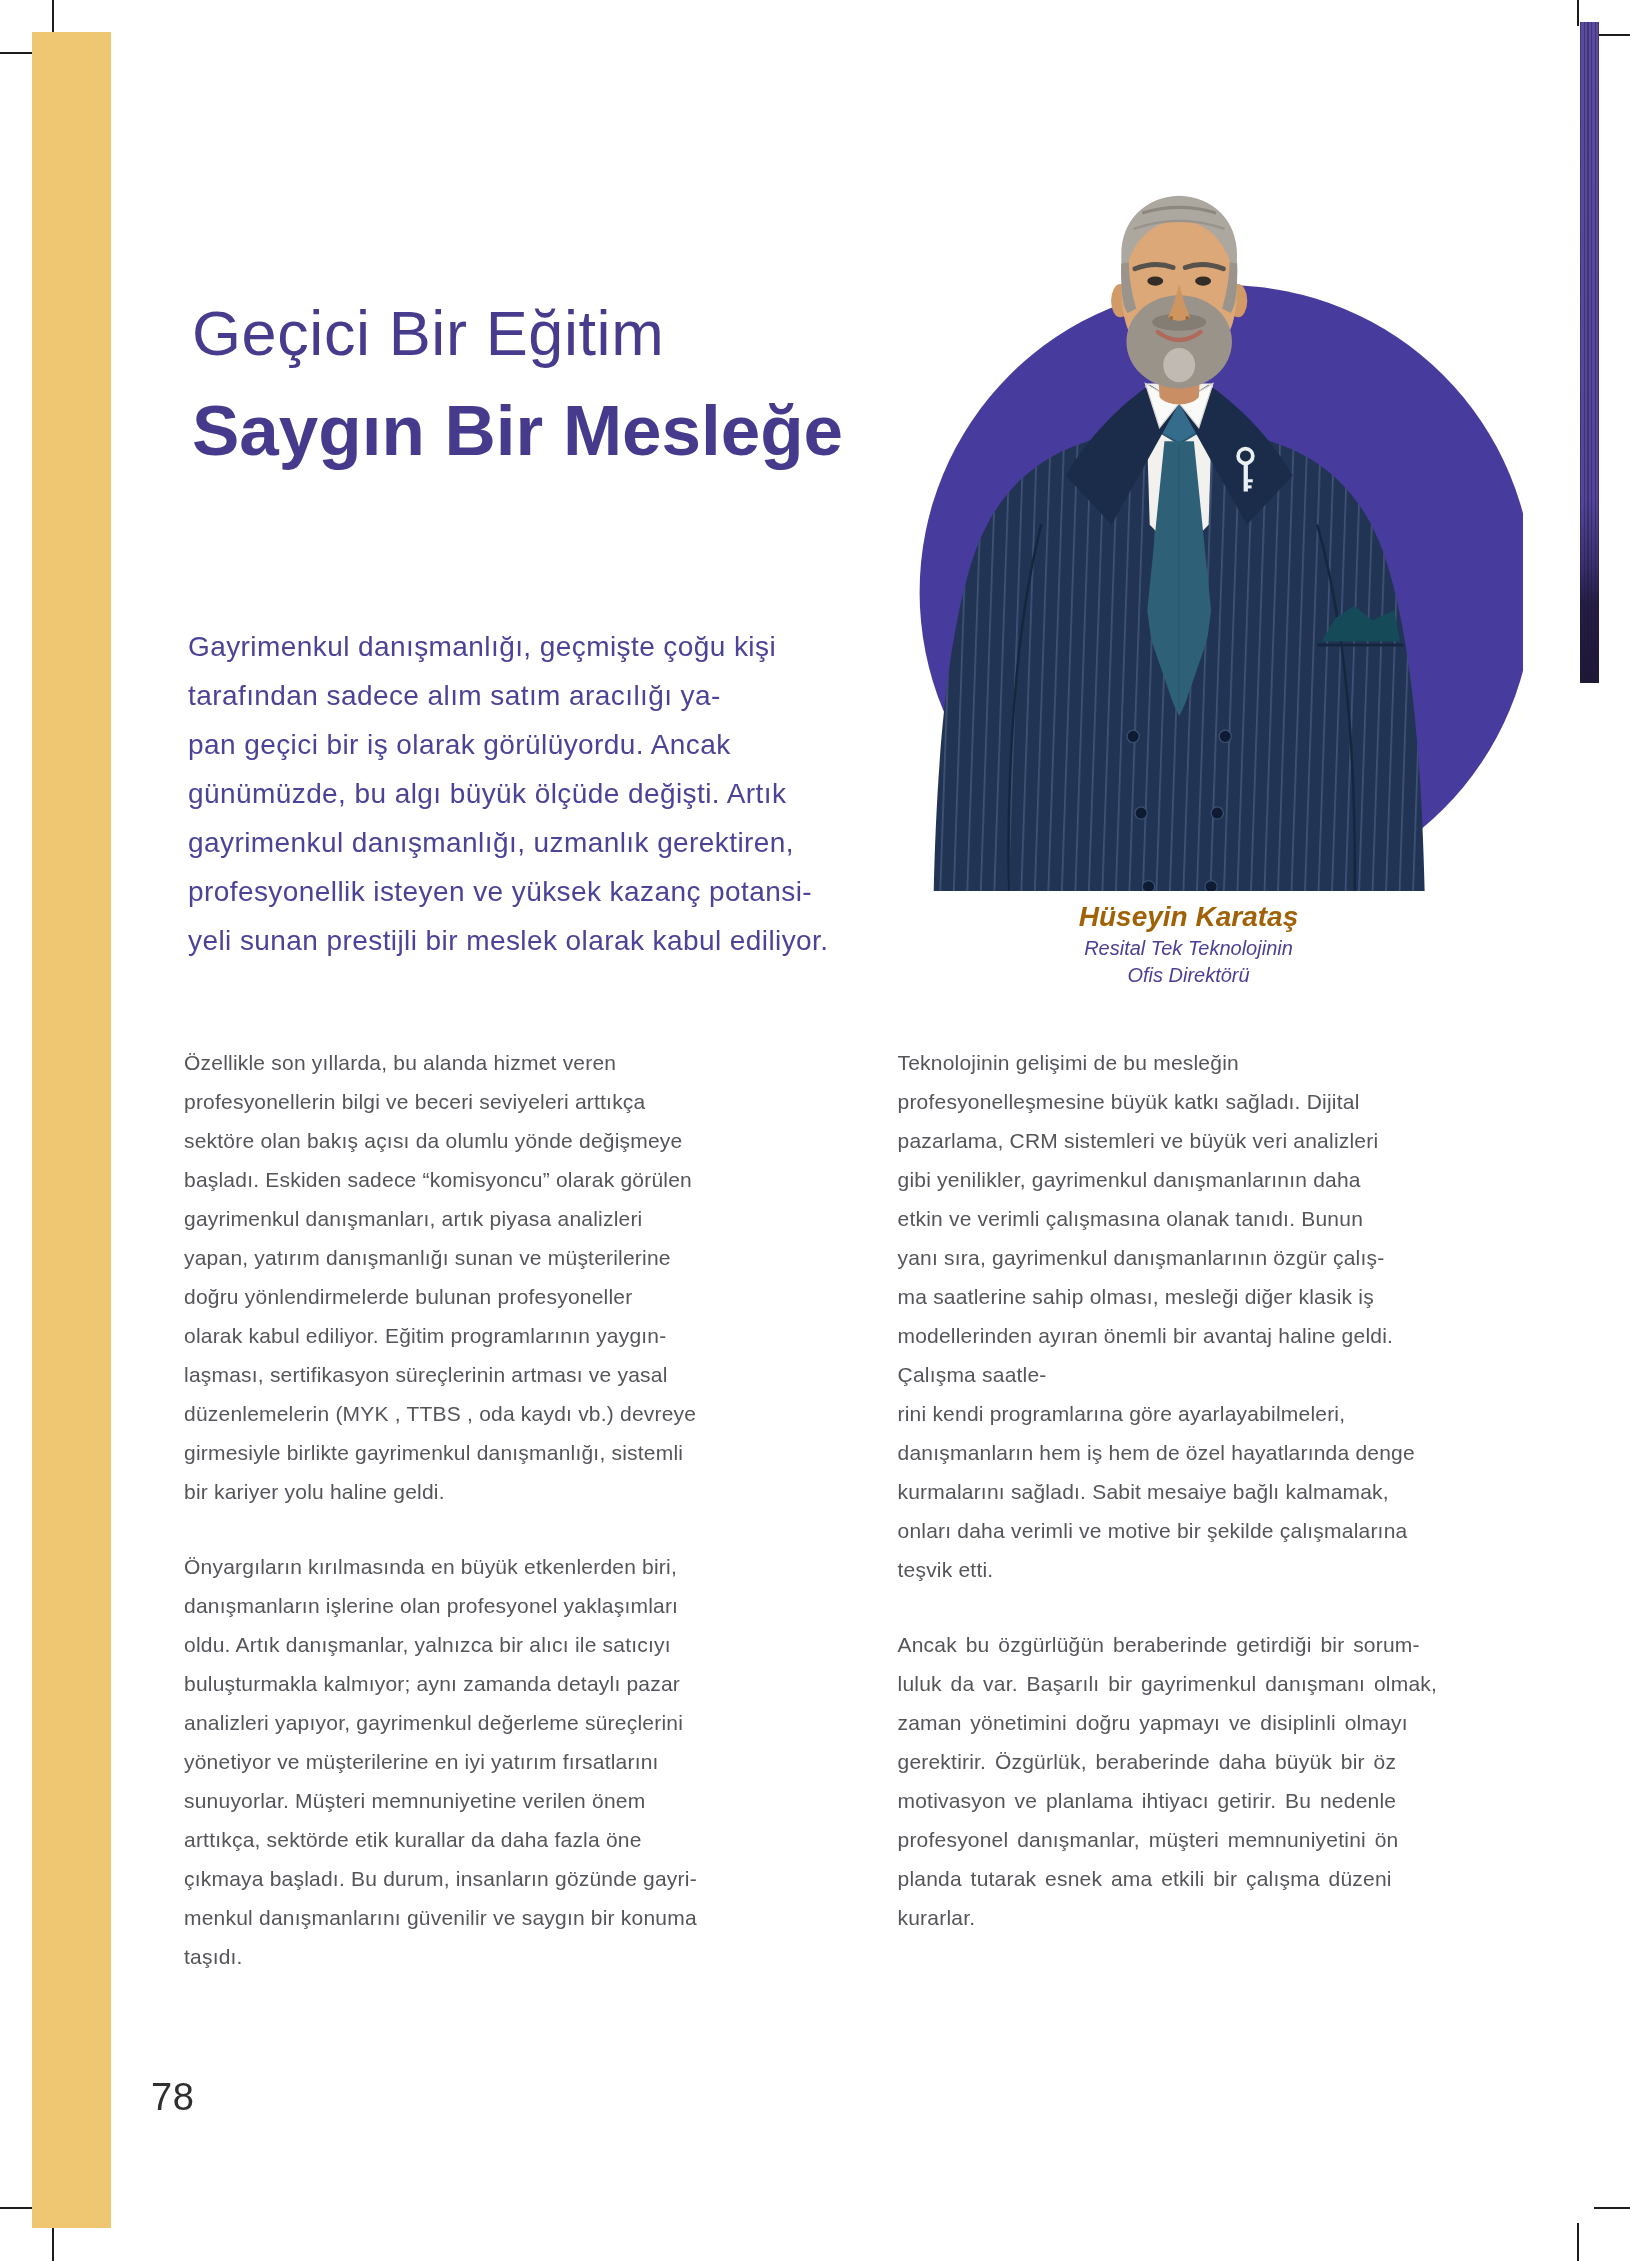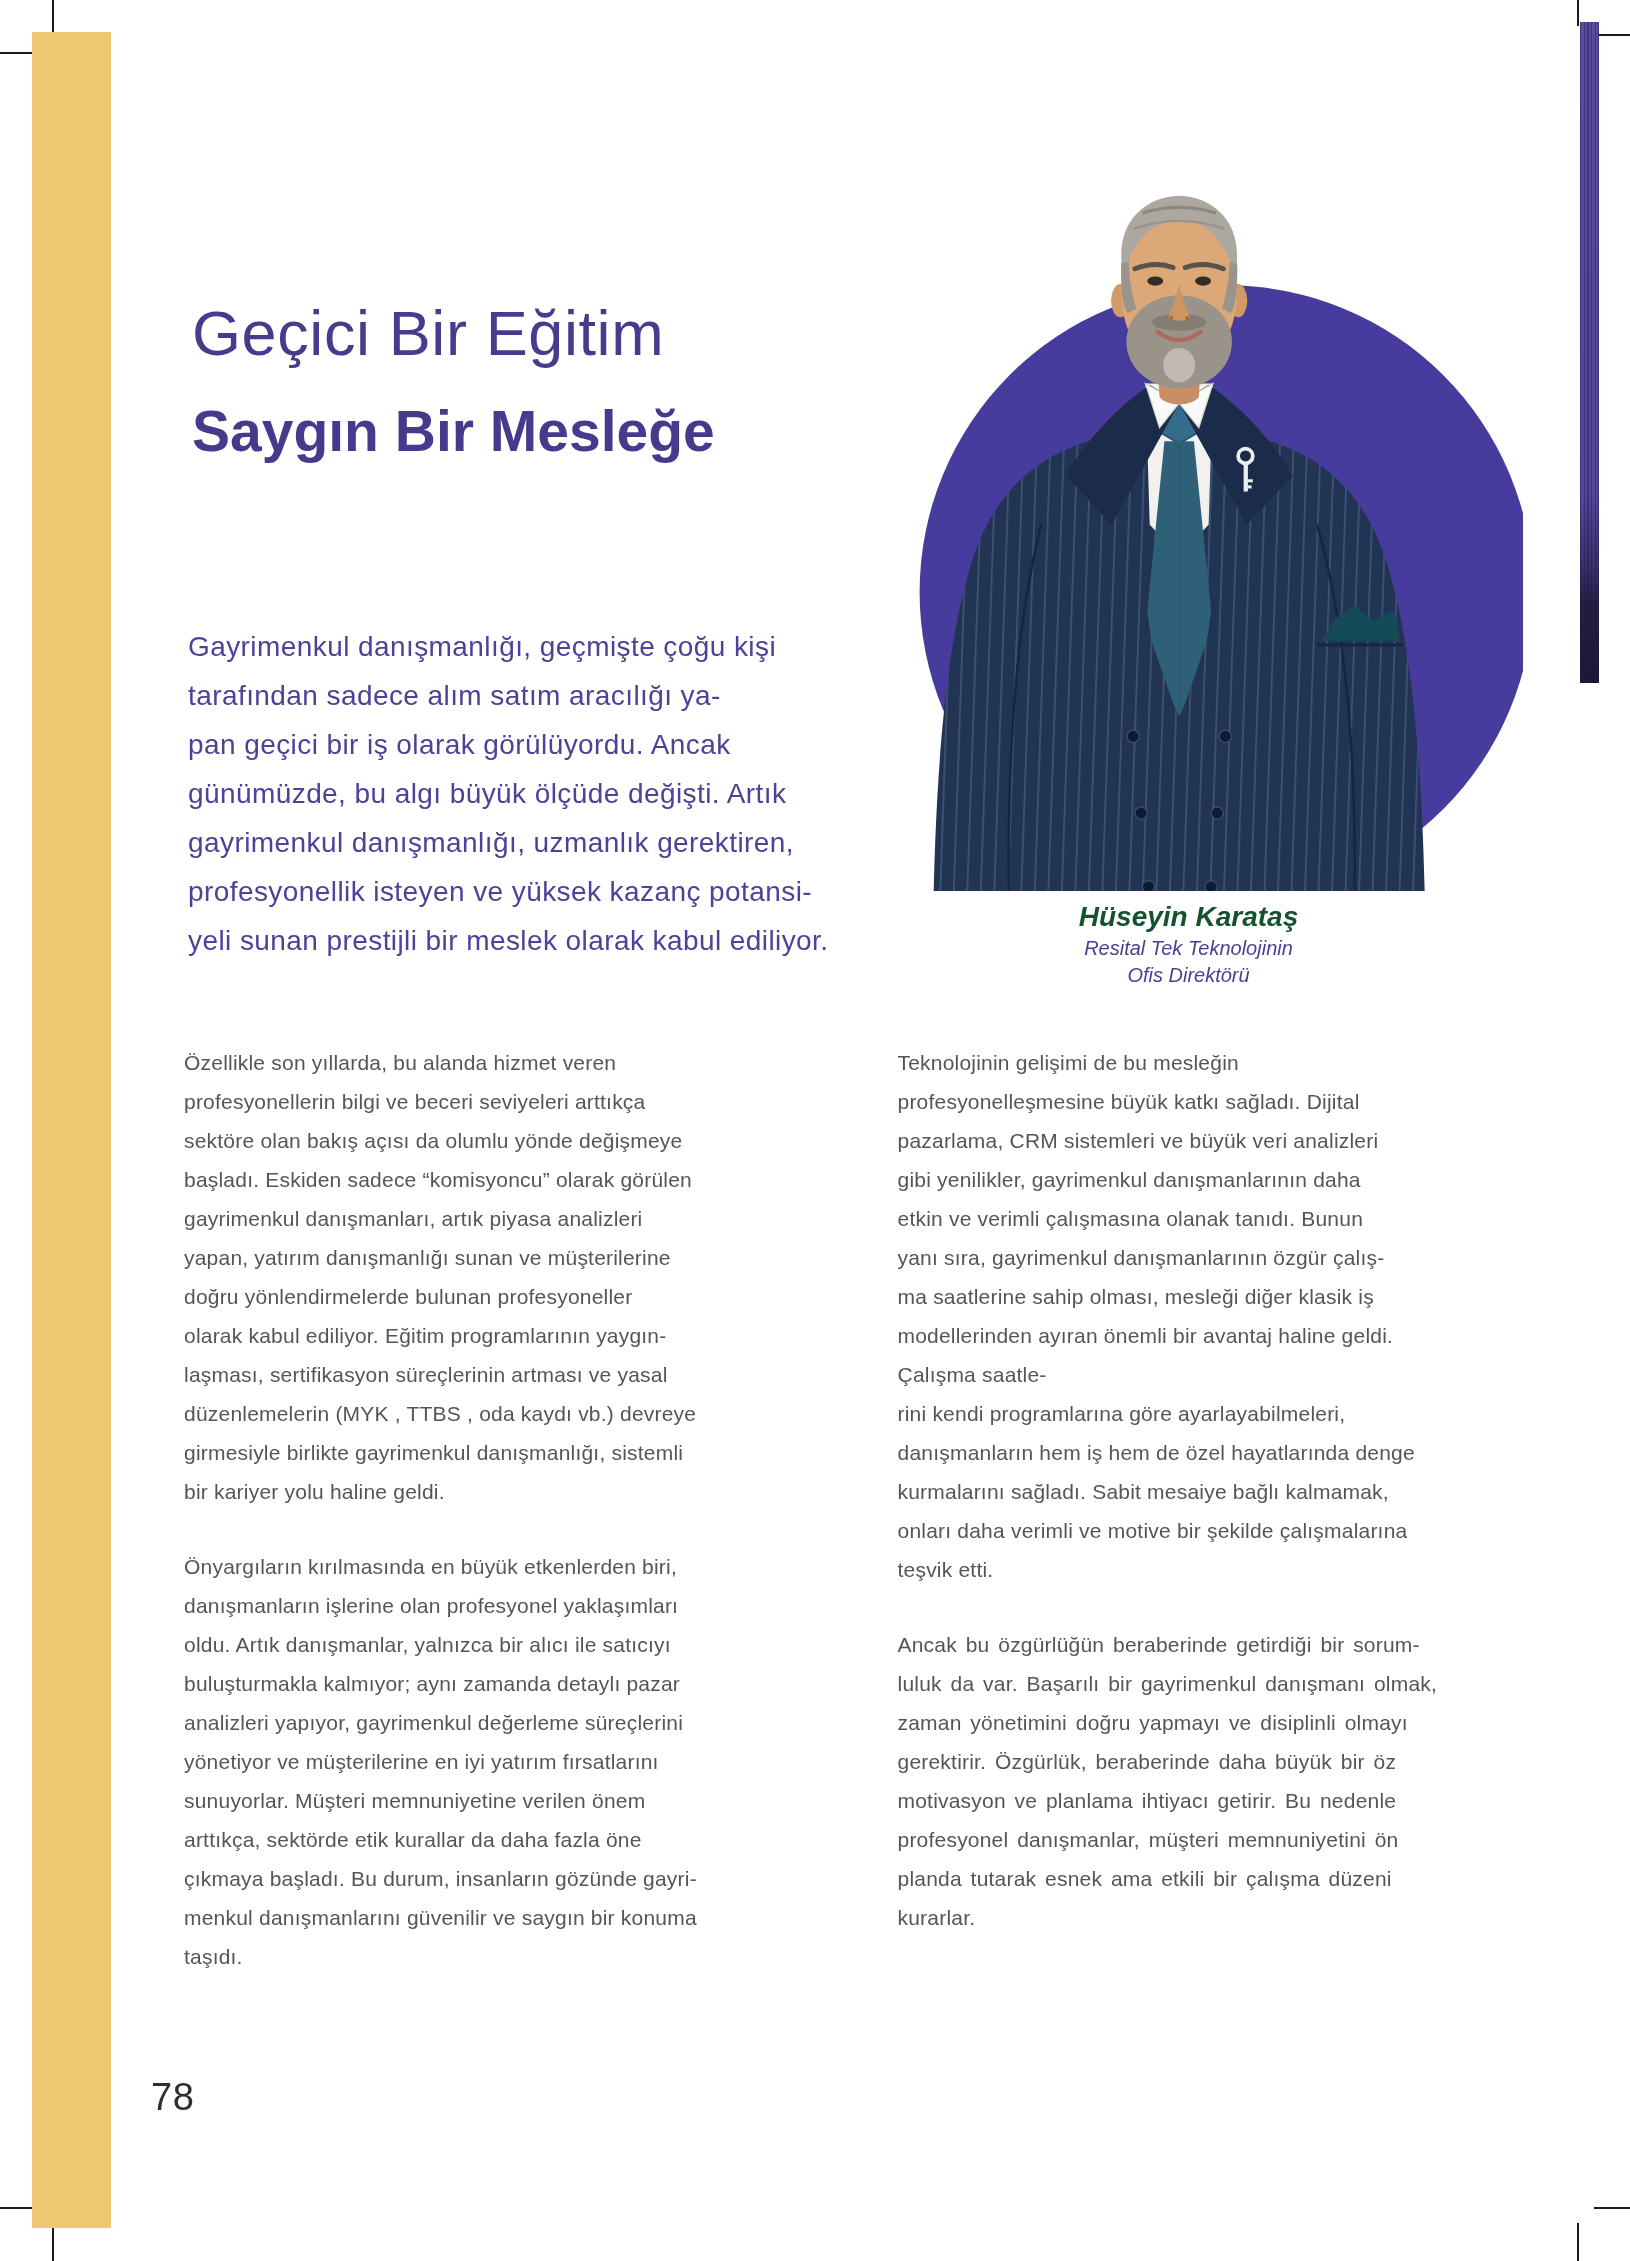--- a/index.html
+++ b/index.html
@@ -18,32 +18,32 @@
   
   .edge-strip {
     position:absolute; left:1580px; top:21.5px; width:19px; height:661px;
     background-image:
       repeating-linear-gradient(90deg, rgba(30,22,60,.40) 0 1.2px, rgba(255,255,255,0) 1.2px 3.7px),
       linear-gradient(180deg, #5A4BA0 0%, #54459A 72%, #3A3070 82%, #241D42 88%, #1E1834 100%);
   }
   
   .title-block { position:absolute; left:192px; top:284px; line-height:98px; white-space:nowrap; }
   .title-light { display:block; font-size:63px; font-weight:400; color:#463B8D; letter-spacing:0.6px; }
-  .title-bold  { display:block; font-size:57px; font-weight:700; color:#453A8C; }
+  .title-bold  { display:block; font-size:71px; font-weight:700; color:#453A8C; }
   
   .intro {
     position:absolute; left:188px; top:594px; width:786px;
     font-size:28px; line-height:49px; color:#4B4397;
     letter-spacing:0.015em; white-space:pre-line;
   }
   
   .portrait { position:absolute; left:909px; top:181px; width:614px; height:710px; }
   
   .fig-caption { position:absolute; left:912px; top:899px; width:553px; text-align:center; font-style:italic; }
-  .fig-caption .name { font-size:28px; font-weight:700; color:#14532d; line-height:36px; }
+  .fig-caption .name { font-size:28px; font-weight:700; color:#a16207; line-height:36px; }
   .fig-caption .org  { font-size:20px; color:#4A3F94; line-height:27px; }
   .fig-caption .role { font-size:20px; color:#4A3F94; line-height:27px; }
   
   .columns { position:absolute; left:176px; top:1043px; width:1363px; display:flex; gap:64px; }
   .col { width:650px; }
   .col p {
     margin:0 0 36px 8px; font-size:21px; line-height:39px; color:#54555A;
     letter-spacing:0.01em; white-space:pre-line;
   }
   .col p.justify-wide { word-spacing:0.13em; }

